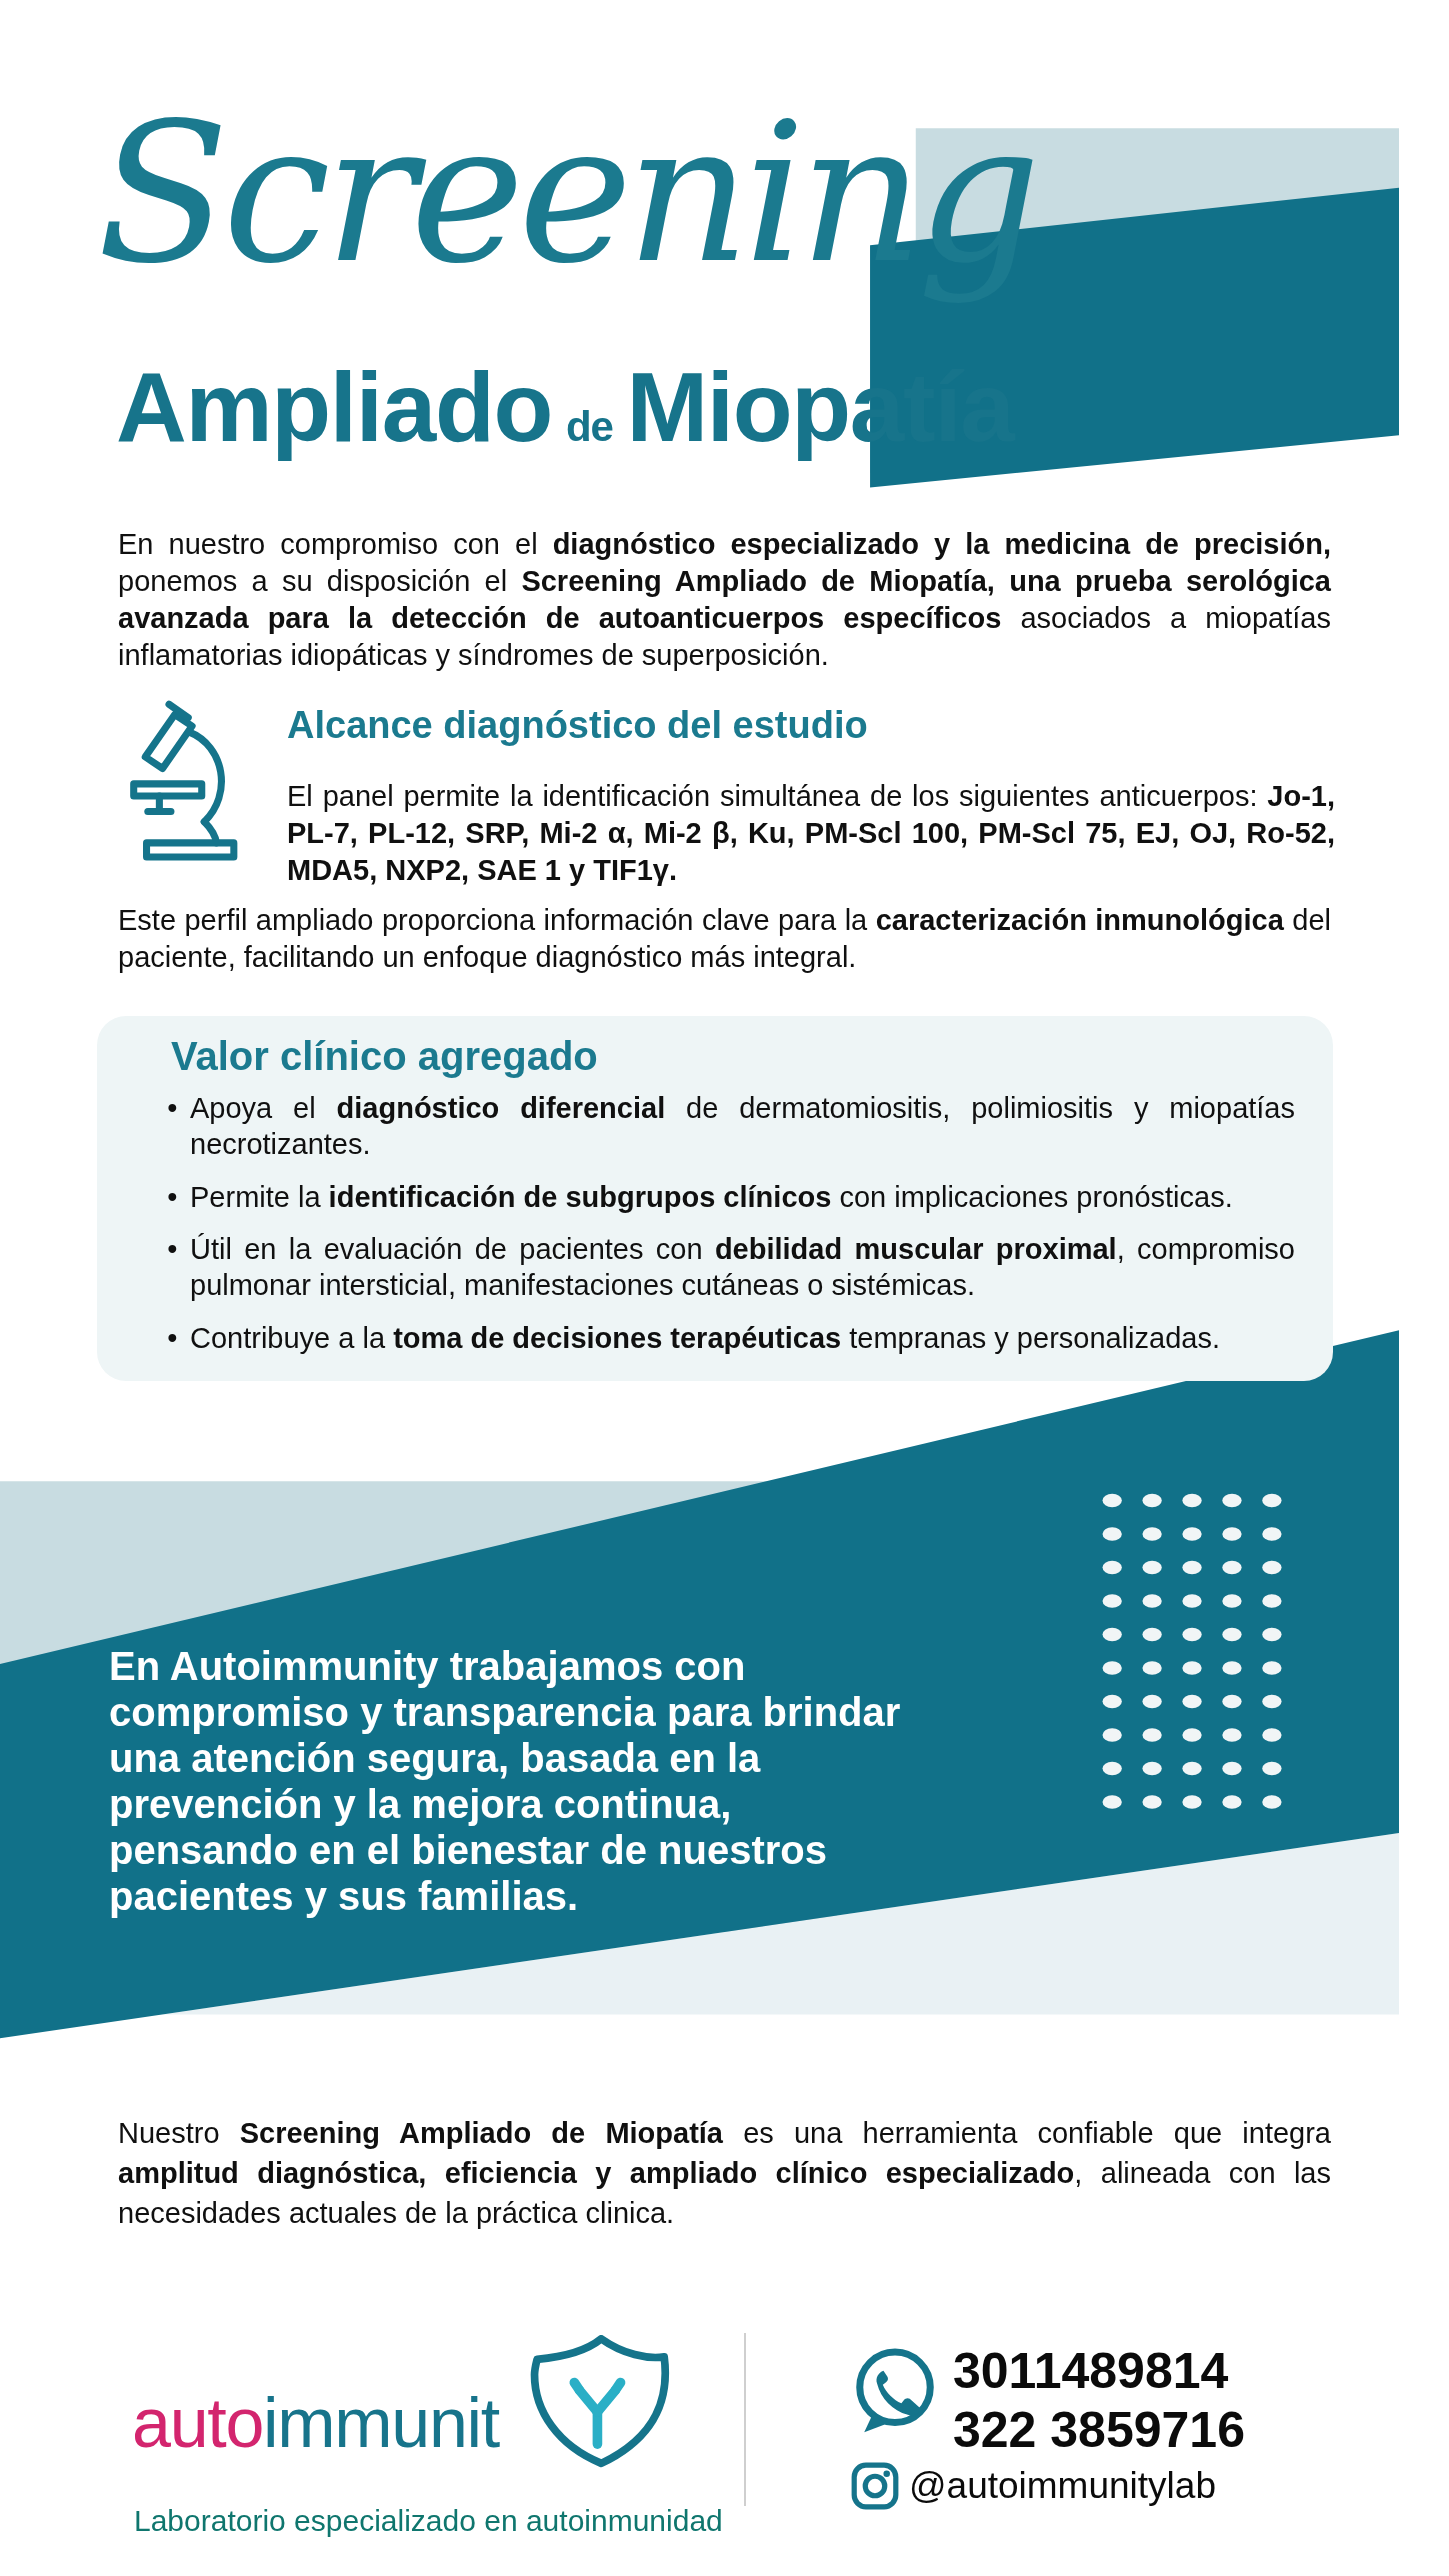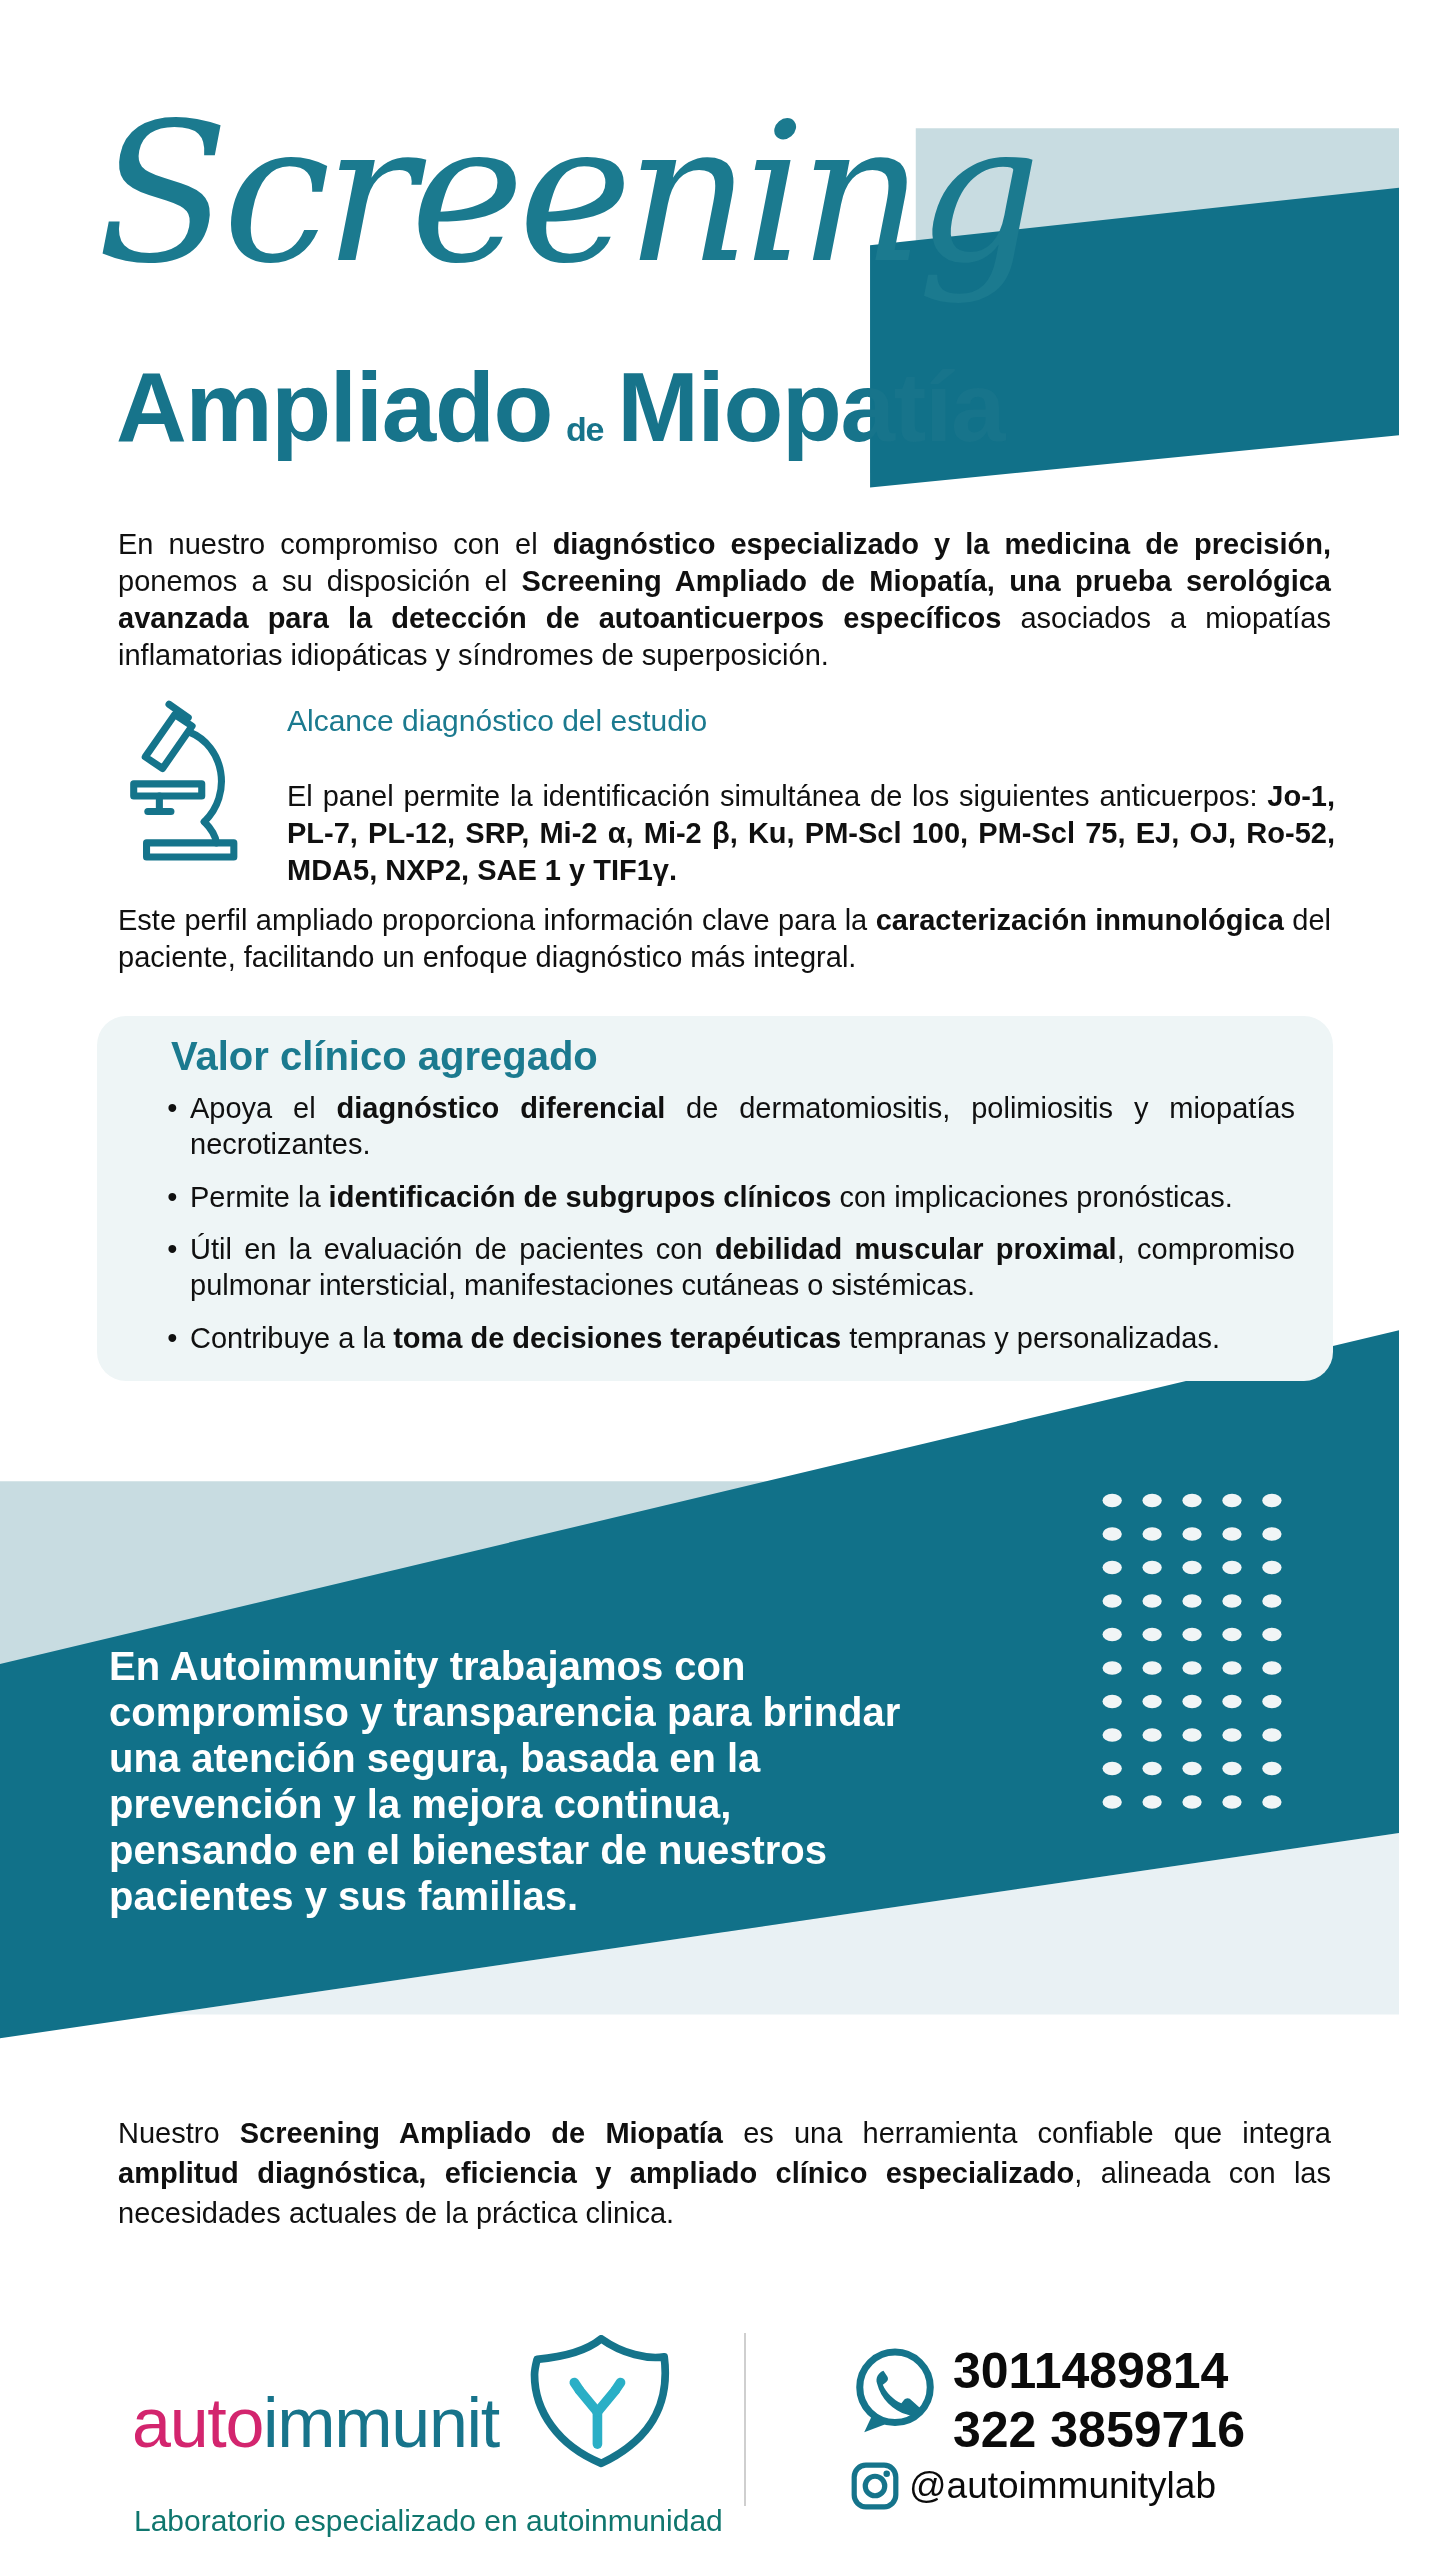--- a/index.html
+++ b/index.html
@@ -12,24 +12,24 @@
   .shape-light{fill:#C8DCE1;}
   .shape-pale{fill:#E9F1F4;}
   .shape-teal{fill:#117189;}
   .dot{fill:#F1F5F6;}
   
   .txt{z-index:2;}
   #title-script{left:97px;top:97px;font-family:"DejaVu Serif", cursive;font-style:italic;
                 font-size:193px;line-height:1;color:#1B7A8F;letter-spacing:-6.4px;}
   #title-main{left:116px;top:351px;font-size:98px;font-weight:bold;color:#17748B;
               letter-spacing:-1.3px;white-space:nowrap;}
-  #title-main .connector{font-size:34px;font-weight:bold;margin:0 14px;}
+  #title-main .connector{font-size:42px;font-weight:bold;margin:0 14px;}
   .para{font-size:29px;line-height:37px;text-align:justify;}
   #intro{left:118px;top:497px;width:1213px;}
-  #alcance-heading{left:287px;top:704px;font-size:30px;font-weight:normal;color:#1B7A8F;white-space:nowrap;}
+  #alcance-heading{left:287px;top:704px;font-size:38px;font-weight:bold;color:#1B7A8F;white-space:nowrap;}
   #alcance-body{left:287px;top:749px;width:1048px;}
   #alcance-note{left:118px;top:873px;width:1213px;}
   b{font-weight:bold;}
   #valor-box{left:97px;top:1016px;width:1236px;height:365px;background:#EEF5F6;border-radius:29px;}
   #valor-heading{left:171px;top:1034px;font-size:40px;font-weight:bold;color:#1B7A8F;white-space:nowrap;text-align:center;}
   #valor-list{left:162px;top:1090px;width:1133px;margin:0;padding:0;list-style:none;}
   #valor-list li{position:relative;padding-left:28px;font-size:29px;line-height:36px;margin-bottom:16.7px;}
   #valor-list li::before{content:"•";position:absolute;left:5.2px;top:0;font-size:29px;}
   #valor-list li.just{text-align:justify;}
   #banner-text{left:109px;top:1643px;width:966px;font-size:40px;line-height:46px;

